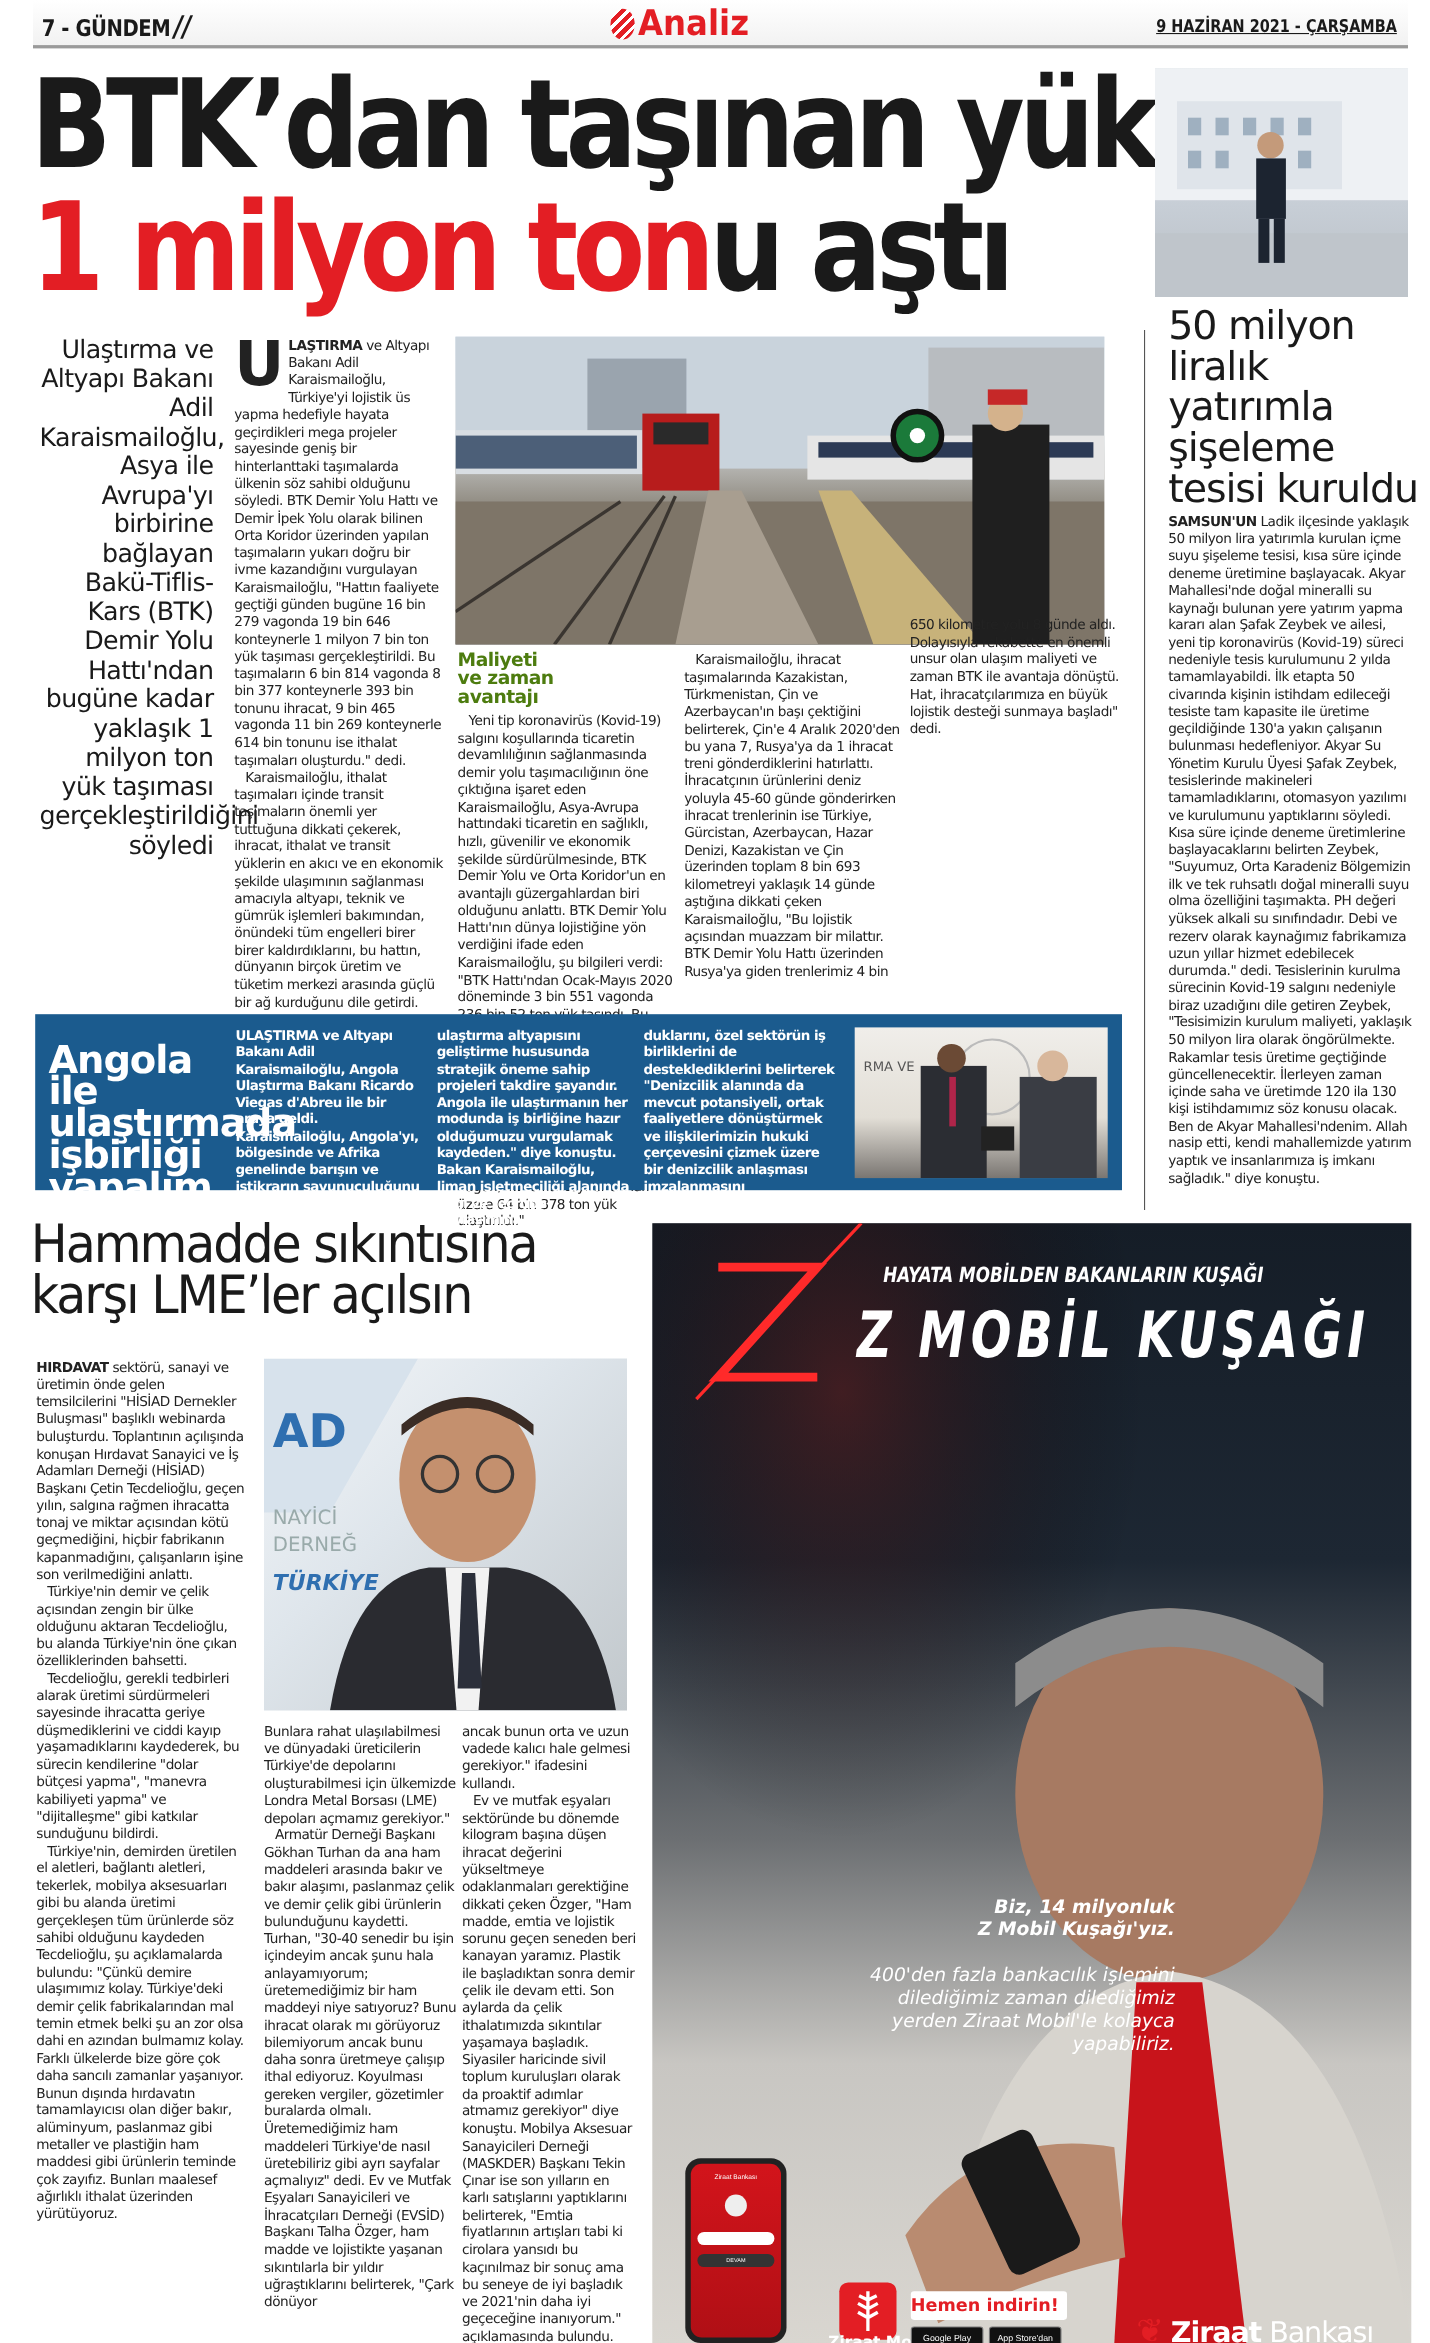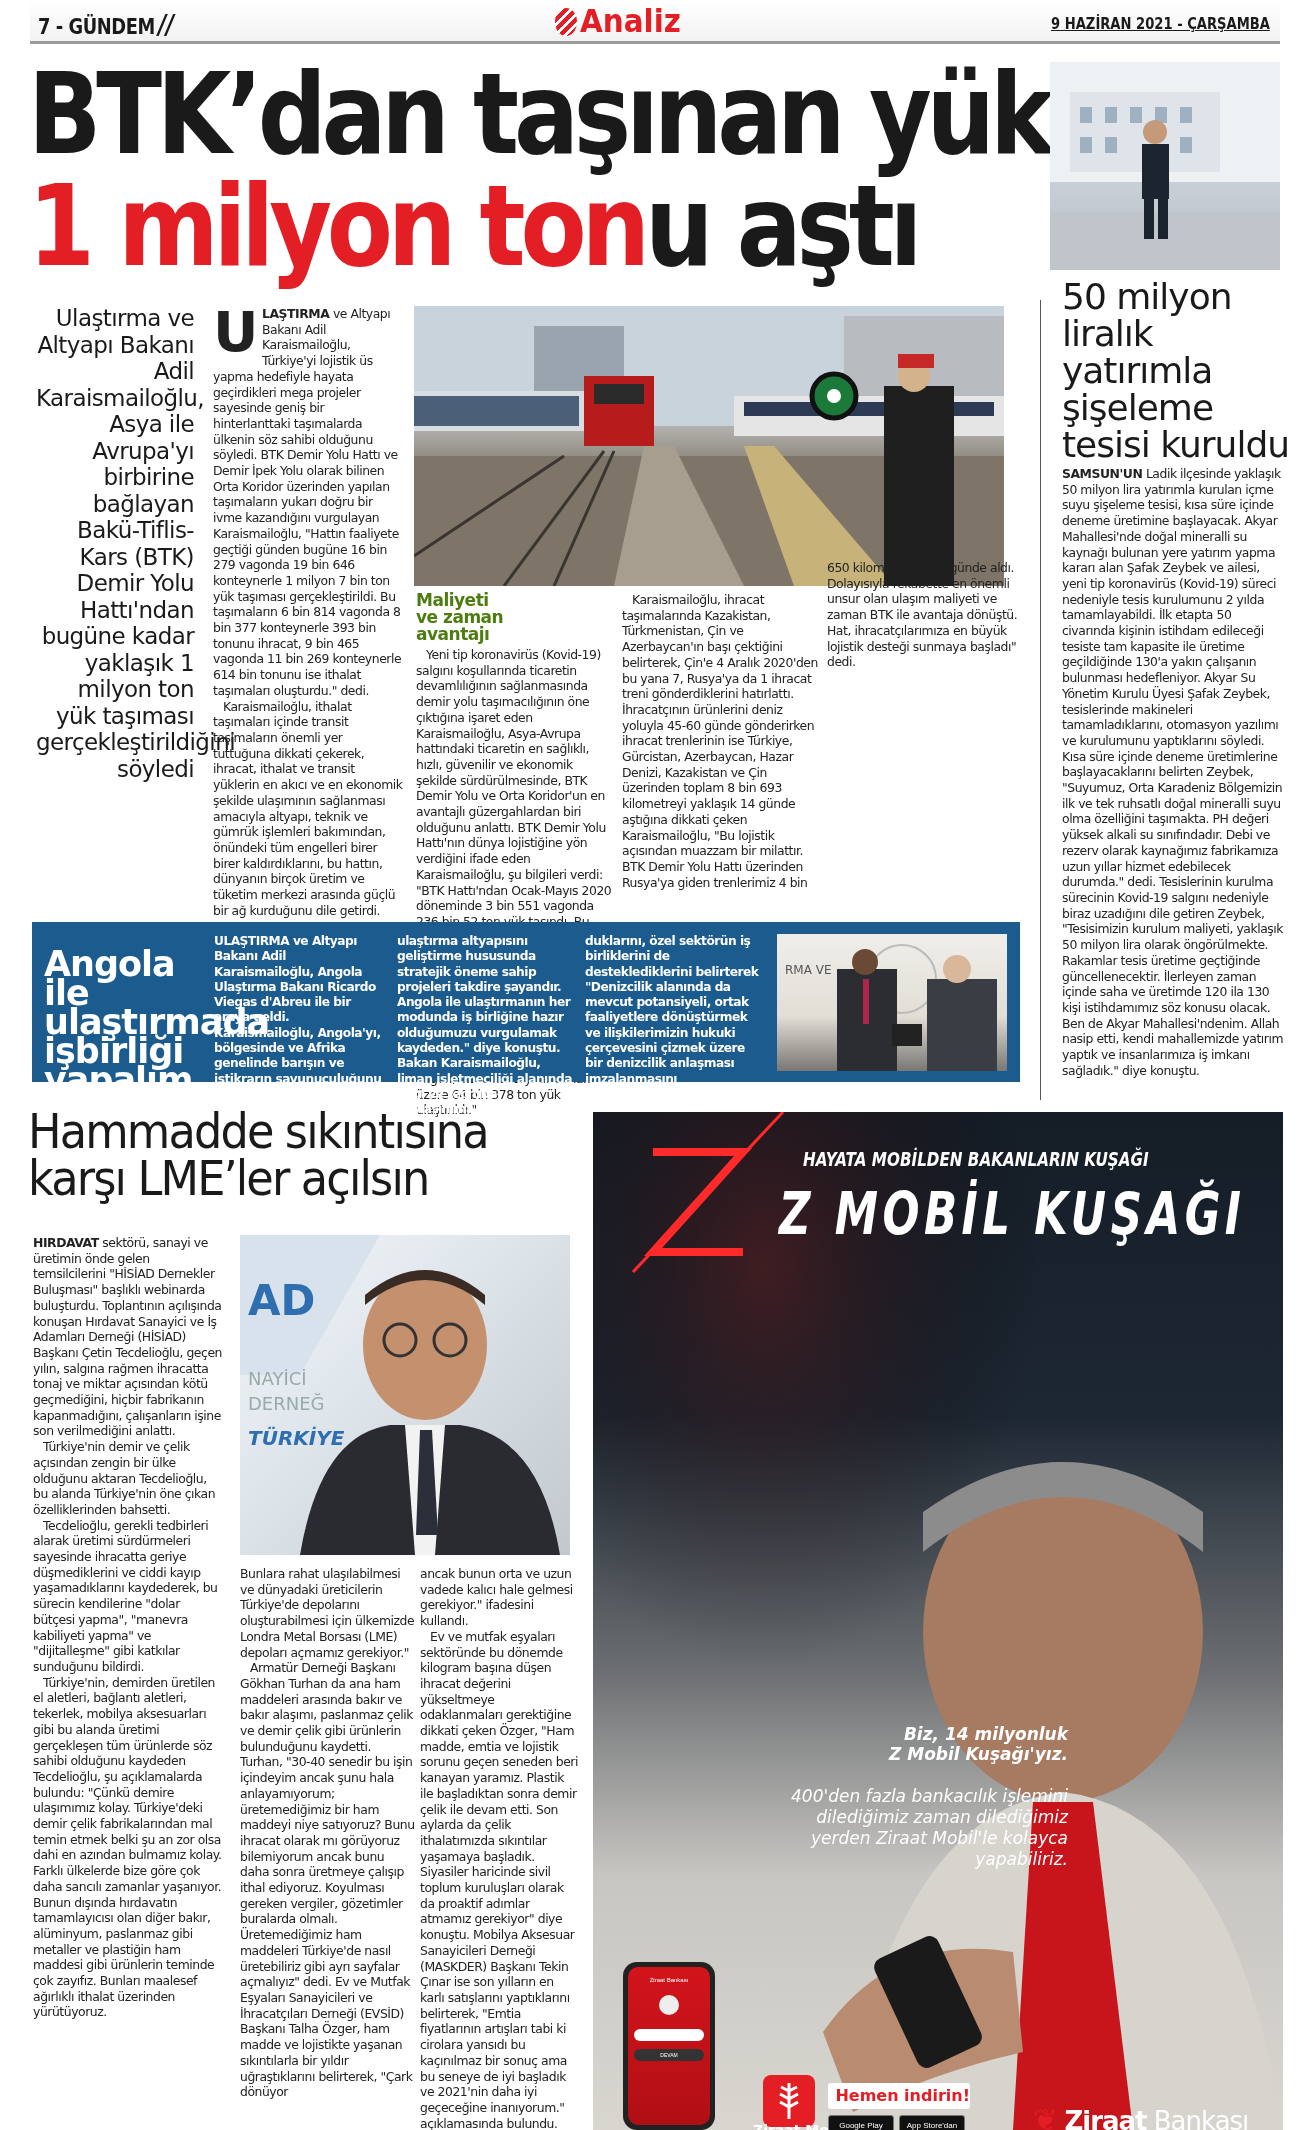--- a/index.html
+++ b/index.html
@@ -44,21 +44,21 @@
 .ad{left:593px;top:1112px;width:690px;height:1018px;background:linear-gradient(180deg,#151d27 0%,#1d2733 30%,#6c6f72 55%,#c8c6c2 75%,#d9d6d0 100%);overflow:hidden}
 .ad-sub{left:210px;top:36px;font-family:"DejaVu Sans",sans-serif;font-weight:bold;font-style:italic;color:#fff;font-size:19px;letter-spacing:0;transform:scaleX(0.8);transform-origin:left;white-space:nowrap}
 .ad-title{left:186px;top:68px;font-family:"DejaVu Sans",sans-serif;font-weight:bold;font-style:italic;color:#fff;font-size:58px;letter-spacing:6px;transform:scaleX(0.75);transform-origin:left;white-space:nowrap}
 .ad-text{left:175px;top:612px;width:300px;color:#fff;font-family:"DejaVu Sans",sans-serif;font-style:italic;text-align:right}
 .ad-text .b{font-weight:bold;font-size:17px;line-height:20px}
 .ad-text .n{font-size:17px;line-height:21px;margin-top:22px}
 .phone{left:30px;top:850px;width:92px;height:168px;border-radius:14px;background:#222;padding:5px}
 .phone .scr{width:100%;height:100%;border-radius:10px;background:linear-gradient(#d3141b,#b00f15);position:relative}
 .zm-icon{left:170px;top:963px;width:52px;height:52px;border-radius:8px;background:#e31e24}
 .zm-label{left:160px;top:1010px;color:#fff;font-weight:bold;font-size:14px;font-family:"DejaVu Sans",sans-serif}
-.hemen{left:235px;top:971px;width:142px;height:26px;background:#fff;color:#e31e24;font-weight:bold;font-family:"DejaVu Sans",sans-serif;font-size:16px;text-align:right;line-height:26px;border-radius:3px}
+.hemen{left:235px;top:971px;width:142px;height:26px;background:#fff;color:#e31e24;font-weight:bold;font-family:"DejaVu Sans",sans-serif;font-size:16px;text-align:left;line-height:26px;border-radius:3px}
 .store{top:1003px;height:20px;width:66px;background:#111;color:#fff;font-size:8px;line-height:20px;text-align:center;border-radius:3px;border:1px solid #777}
 .zb{left:440px;top:990px;color:#fff;font-family:"DejaVu Sans",sans-serif;font-size:26px;letter-spacing:-1px}
 .zb b{font-weight:bold}
 </style>
 </head>
 <body>
 
 <div class="abs hdr">
   <div class="abs hdr-left"><span>7 - GÜNDEM</span><span class="sl">//</span></div>
   <div class="abs logo">

